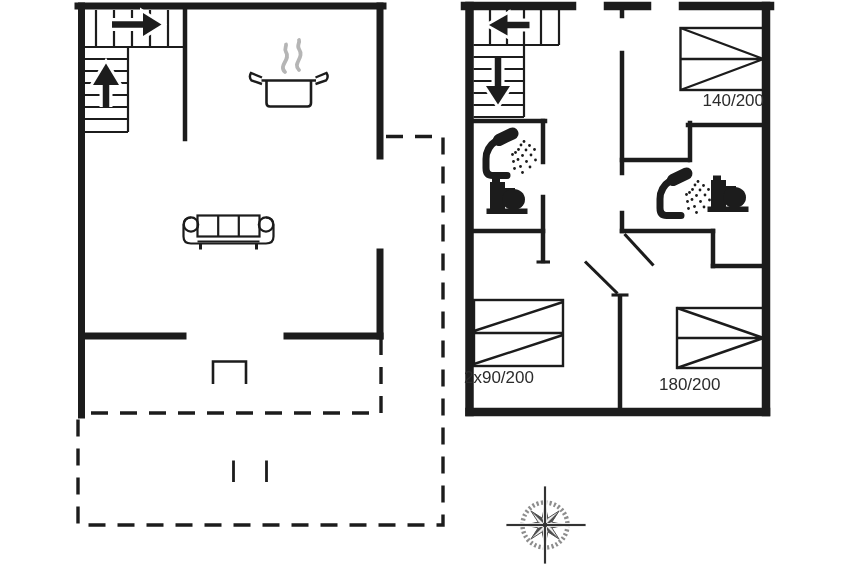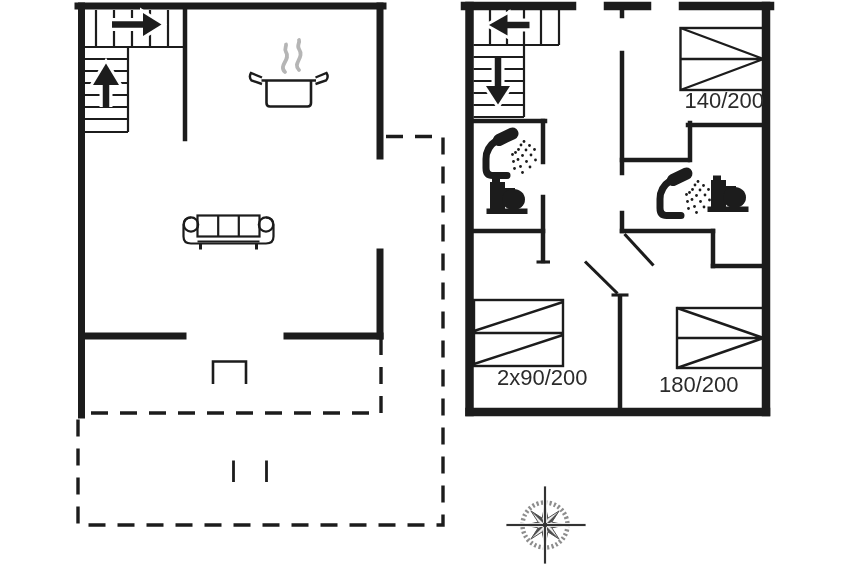--- a/index.html
+++ b/index.html
@@ -17,21 +17,21 @@
   .w4{stroke-width:4.5;stroke-linecap:square;}
   .w3{stroke-width:3.1;stroke-linecap:butt;}
   .thin{stroke-width:2.2;stroke-linecap:butt;}
   .th26{stroke-width:2.6;}
   .dash{stroke-width:3.4;stroke-dasharray:17 12;stroke-linecap:butt;}
   .blk{fill:var(--line,#1c1c1c);stroke:none;}
   .halo{stroke:#ffffff;fill:none;}
   .halo-p{stroke:#ffffff;fill:#ffffff;}
   .steam{stroke:var(--steam,#b5b5b5);stroke-width:3.8;fill:none;stroke-linecap:round;}
   .plan-label{
-    position:absolute;font-size:22px;line-height:20px;
+    position:absolute;font-size:17px;line-height:20px;
     color:var(--label-text,#2b2b2b);white-space:nowrap;
   }
 </style>
 </head>
 <body>
 
 <div class="canvas">
 
   <svg width="848" height="565" viewBox="0 0 848 565" xmlns="http://www.w3.org/2000/svg" xmlns:xlink="http://www.w3.org/1999/xlink">
 
@@ -221,15 +221,15 @@
       <circle cx="545" cy="525" r="15" fill="#ffffff"></circle>
       <polygon fill="#ededed" stroke="#555555" stroke-width="1" points="545,505 547.9,518.1 559.1,510.9 551.9,522.1 565,525 551.9,527.9 559.1,539.1 547.9,531.9 545,545 542.1,531.9 530.9,539.1 538.1,527.9 525,525 538.1,522.1 530.9,510.9 542.1,518.1"></polygon>
       <path fill="#4e4e4e" d="M545,505 L547.9,518.1 L545,525 Z M559.1,510.9 L551.9,522.1 L545,525 Z M565,525 L551.9,527.9 L545,525 Z M559.1,539.1 L547.9,531.9 L545,525 Z M545,545 L542.1,531.9 L545,525 Z M530.9,539.1 L538.1,527.9 L545,525 Z M525,525 L538.1,522.1 L545,525 Z M530.9,510.9 L542.1,518.1 L545,525 Z"></path>
       <rect x="543.6" y="486" width="2.8" height="78" fill="#333333" stroke="#ffffff" stroke-width="0.8"></rect>
       <rect x="506" y="523.6" width="80" height="2.8" fill="#333333" stroke="#ffffff" stroke-width="0.8"></rect>
       <circle cx="545" cy="525" r="2.4" fill="#333333"></circle>
     </g>
   </svg>
 
   <div class="plan-label" style="left:664px;top:91px;width:100px;text-align:right;">140/200</div>
-  <div class="plan-label" style="left:497px;top:368px;">2x90/200</div>
+  <div class="plan-label" style="left:464px;top:368px;">2x90/200</div>
   <div class="plan-label" style="left:659px;top:375px;width:100px;text-align:left;">180/200</div>
 </div>
 
 </body></html>

